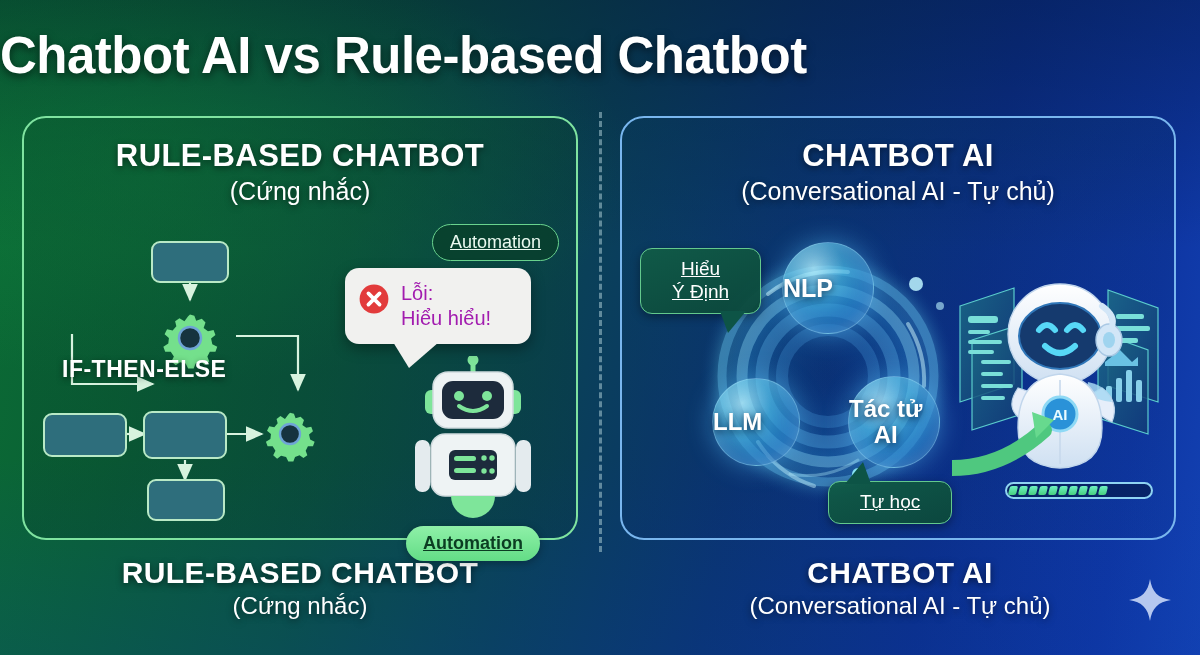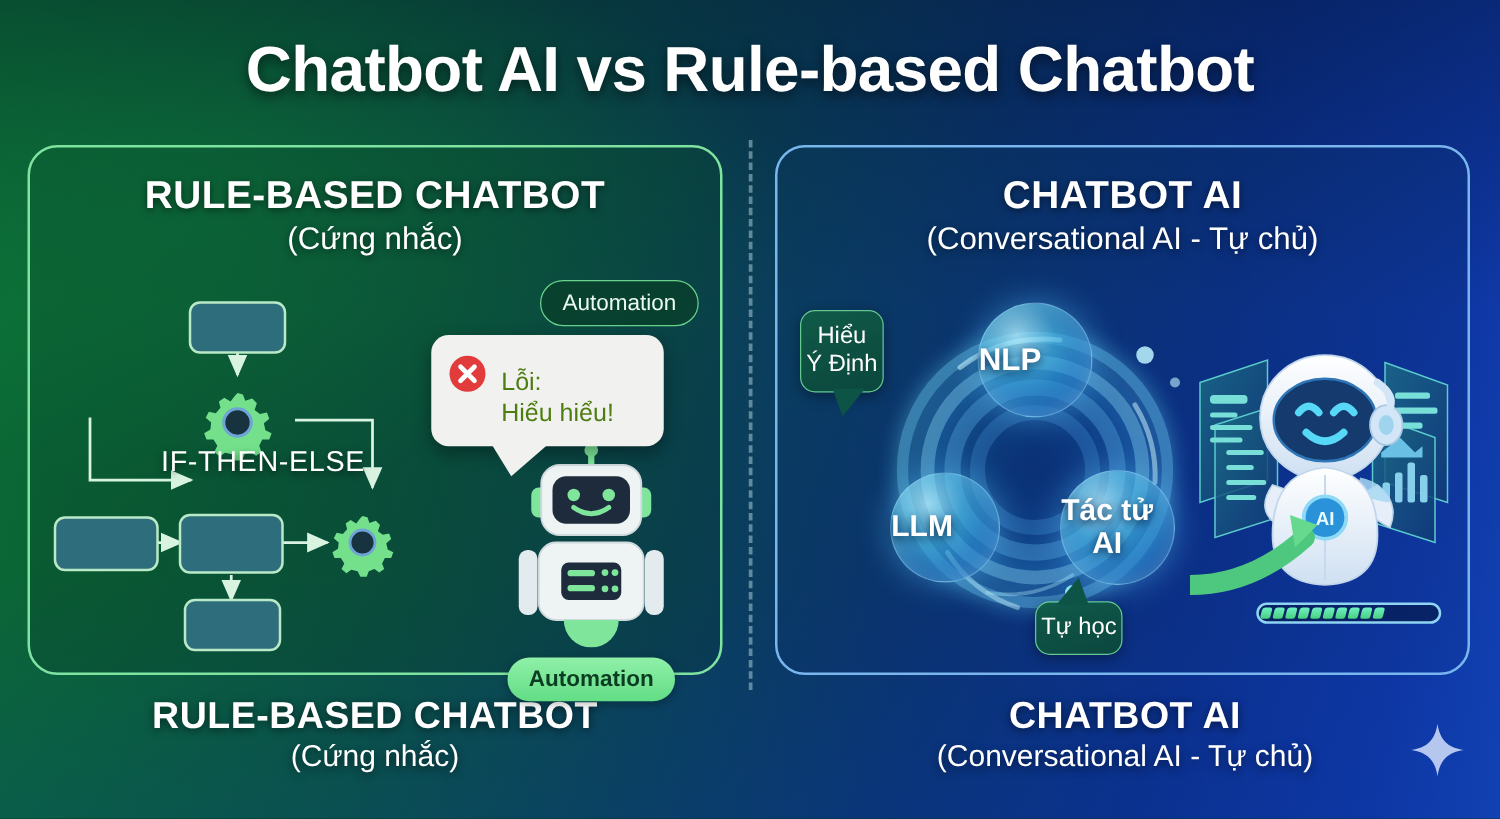--- a/index.html
+++ b/index.html
@@ -45,21 +45,21 @@
     background: radial-gradient(ellipse 60% 50% at 14% 26%, rgba(20,150,70,0.30), rgba(0,0,0,0) 65%);
     pointer-events: none;
   }
 
   
   .page-title {
     position: absolute;
     top: 26px;
     left: 0;
     width: 1200px;
-    text-align: center;
+    text-align: left;
     font-size: 51px;
     font-weight: bold;
     color: #ffffff;
     letter-spacing: -0.5px;
     text-shadow: 0 3px 9px rgba(0,0,0,0.55);
     z-index: 6;
   }
 
   
   .divider {
@@ -114,20 +114,21 @@
   }
 
   
   .badge {
     position: absolute;
     font-size: 18px;
     padding: 7px 17px;
     border-radius: 20px;
     white-space: nowrap;
     z-index: 7;
+    text-decoration: underline;
   }
   .badge-automation-top {
     top: 224px;
     left: 432px;
     color: #eafaf0;
     border: 1.5px solid #69d38e;
     background: rgba(9,62,40,0.72);
   }
   .badge-agentic {
     top: 224px;
@@ -180,23 +181,23 @@
   }
 
   
   .flow { position: absolute; left: 40px; top: 236px; width: 300px; height: 286px; z-index: 5; }
   .flow svg { display: block; }
   .flow-label {
     position: absolute;
     left: 22px;
     top: 120px;
     width: 230px;
-    text-align: right;
+    text-align: left;
     font-size: 23px;
-    font-weight: normal;
+    font-weight: bold;
     color: #ffffff;
     letter-spacing: 0.5px;
     text-shadow: 0 2px 6px rgba(0,0,0,0.55);
   }
 
   
   .err-bubble {
     position: absolute;
     left: 345px;
     top: 268px;
@@ -219,25 +220,24 @@
     border-left: 16px solid transparent;
     border-right: 30px solid transparent;
     border-top: 26px solid #f1f1ef;
   }
   .err-icon {
     flex: 0 0 auto;
     width: 32px; height: 32px;
     margin-top: 2px;
   }
   .err-text {
-    color: #4d7c0f;
+    color: #a21caf;
     font-size: 20px;
     line-height: 1.24;
     font-weight: 500;
-    margin-top: 13px;
   }
 
   
   .robot-left { position: absolute; left: 413px; top: 356px; z-index: 7; }
 
   
   .nodes { position: absolute; left: 672px; top: 236px; z-index: 5; }
 
   .node-circle {
     position: absolute;
@@ -259,27 +259,28 @@
   .node-llm   { left: 40px;  top: 142px; width: 88px;  height: 88px;  font-size: 24px; }
   .node-agent { left: 176px; top: 140px; width: 92px;  height: 92px;  font-size: 24px; line-height: 1.1; }
 
   
   .callout {
     position: absolute;
     color: #ffffff;
     font-size: 19px;
     line-height: 1.2;
     text-align: center;
-    padding: 9px 4px;
+    padding: 9px 31px;
     border-radius: 12px;
     border: 1.5px solid #63c98d;
     background: linear-gradient(160deg, rgba(16,92,70,0.94) 0%, rgba(11,72,58,0.94) 100%);
     box-shadow: 0 3px 10px rgba(0,0,0,0.35);
     z-index: 9;
     white-space: nowrap;
+    text-decoration: underline;
   }
   .callout::after {
     content: "";
     position: absolute;
     width: 0; height: 0;
   }
   .co-hieu { left: 640px; top: 248px; }
   .co-hieu::after {
     right: 14px; bottom: -20px;
     border-left: 8px solid transparent;

